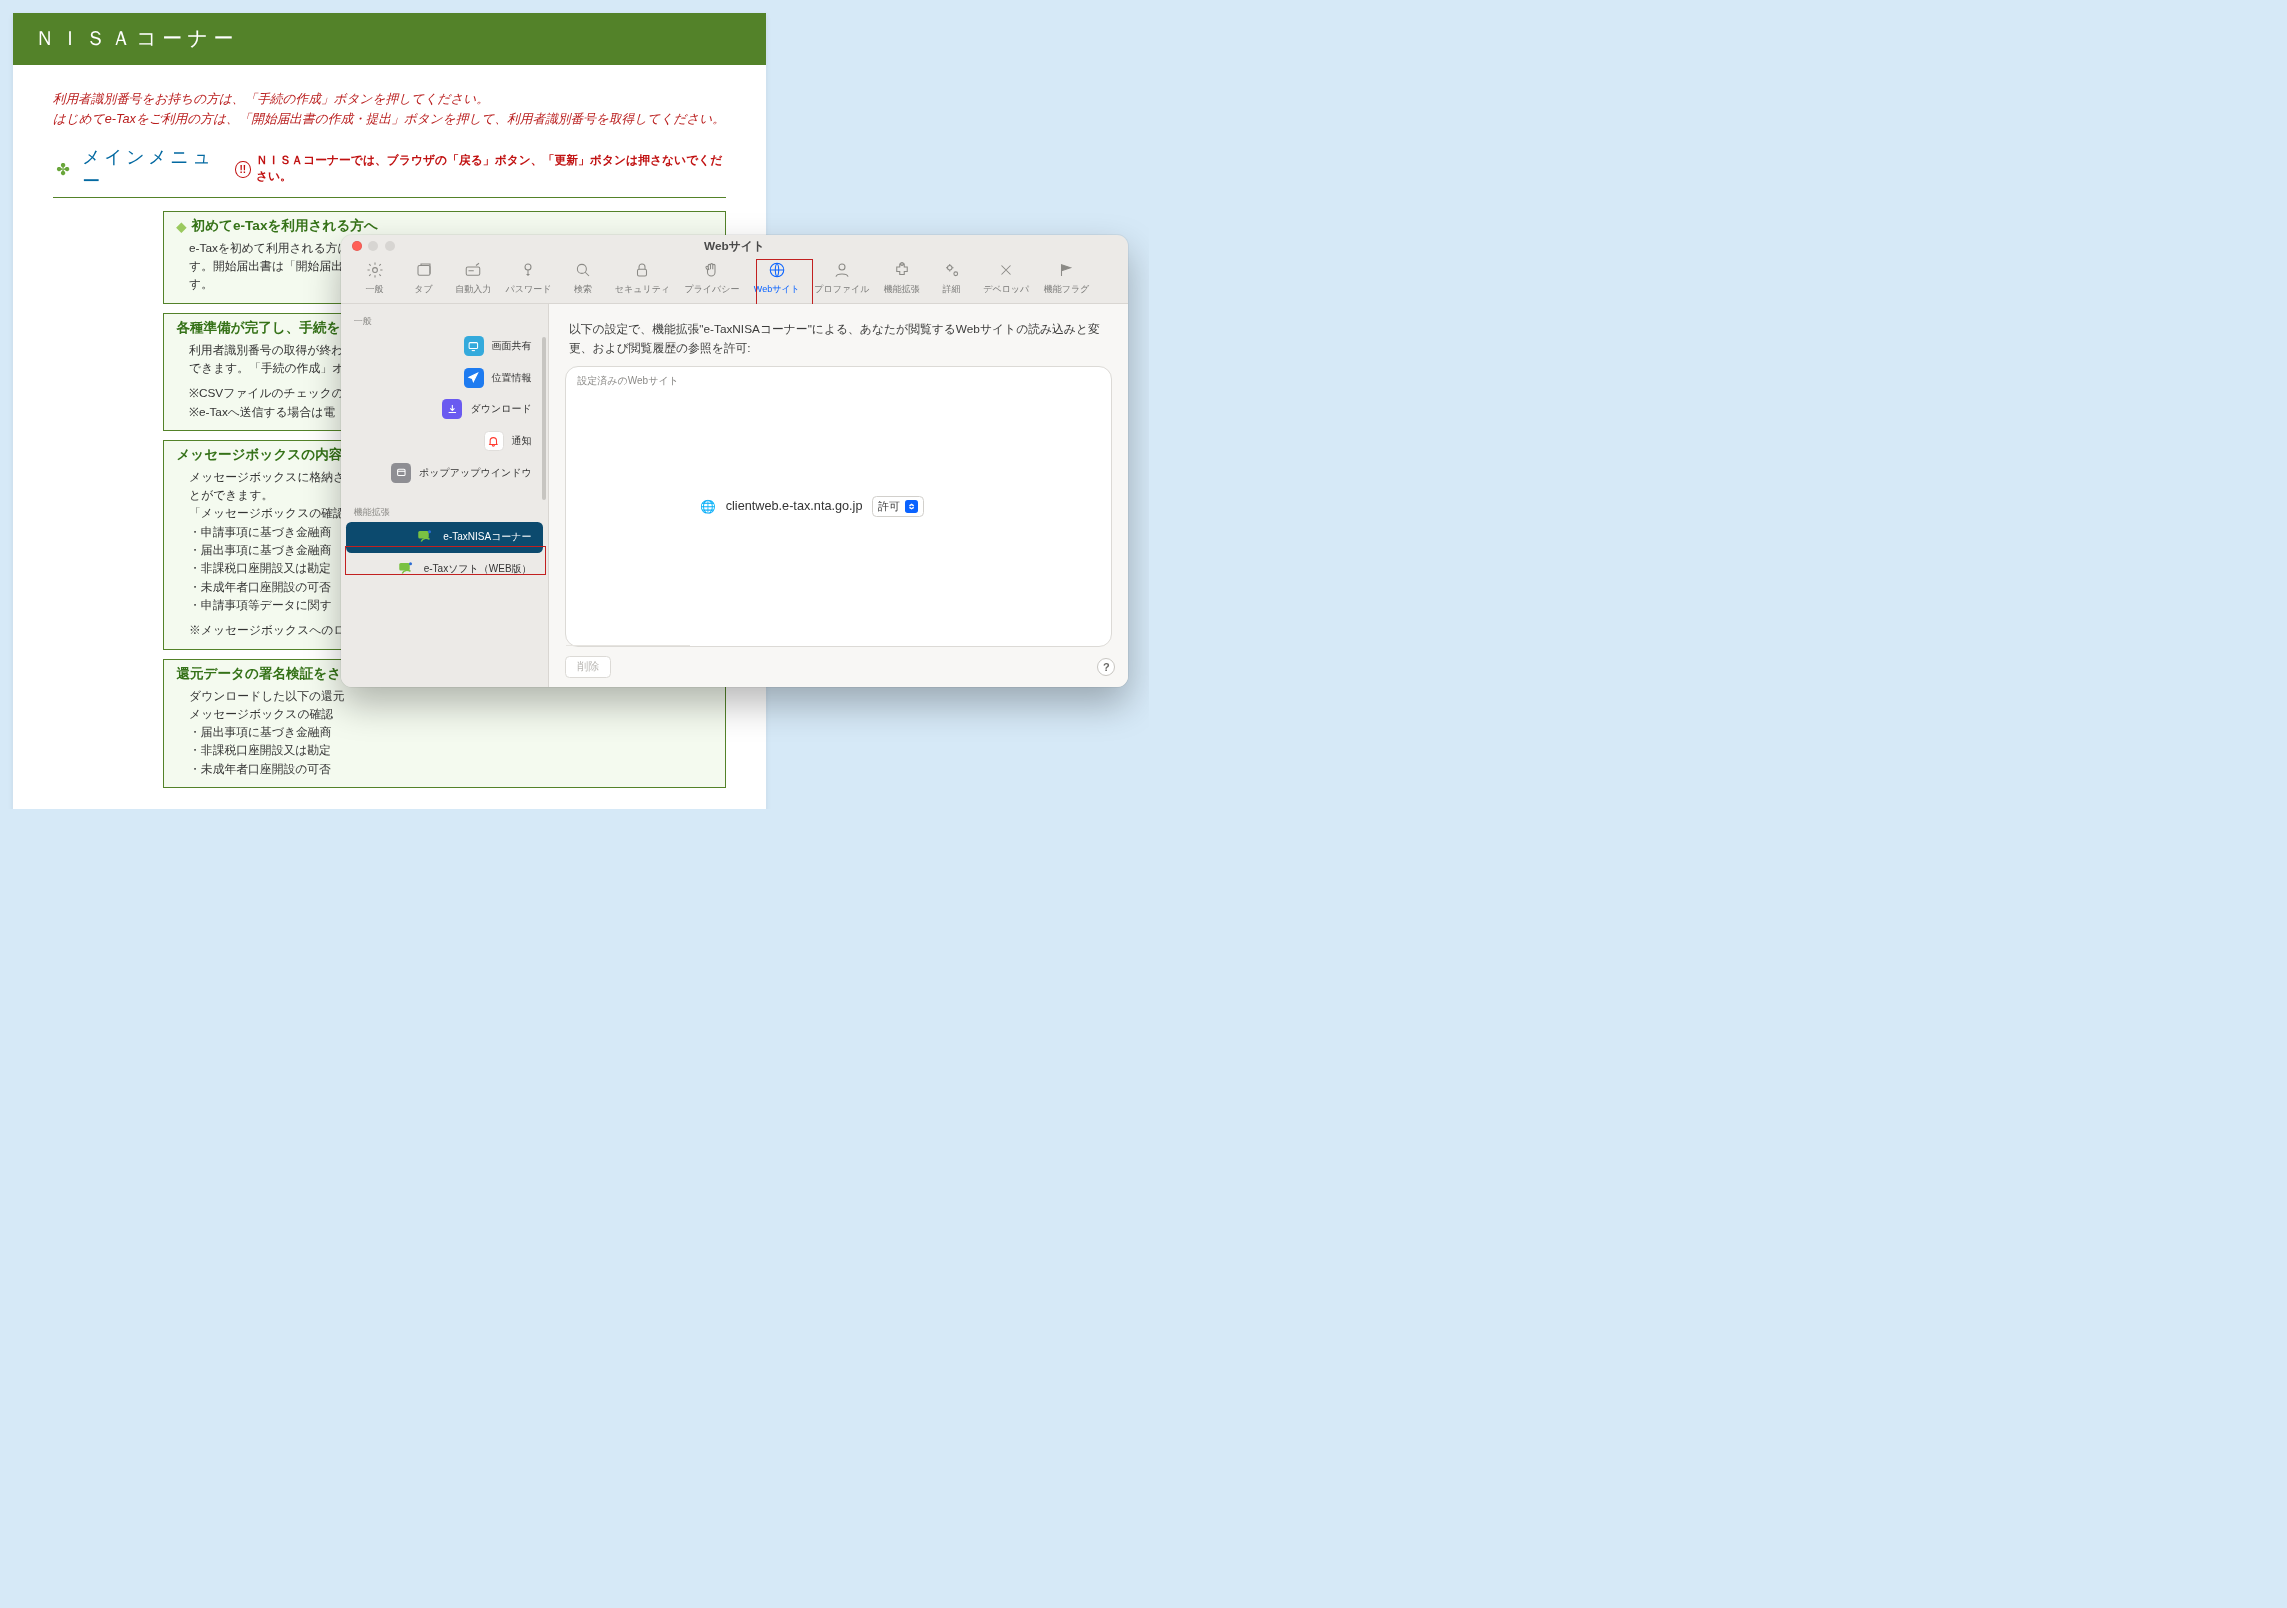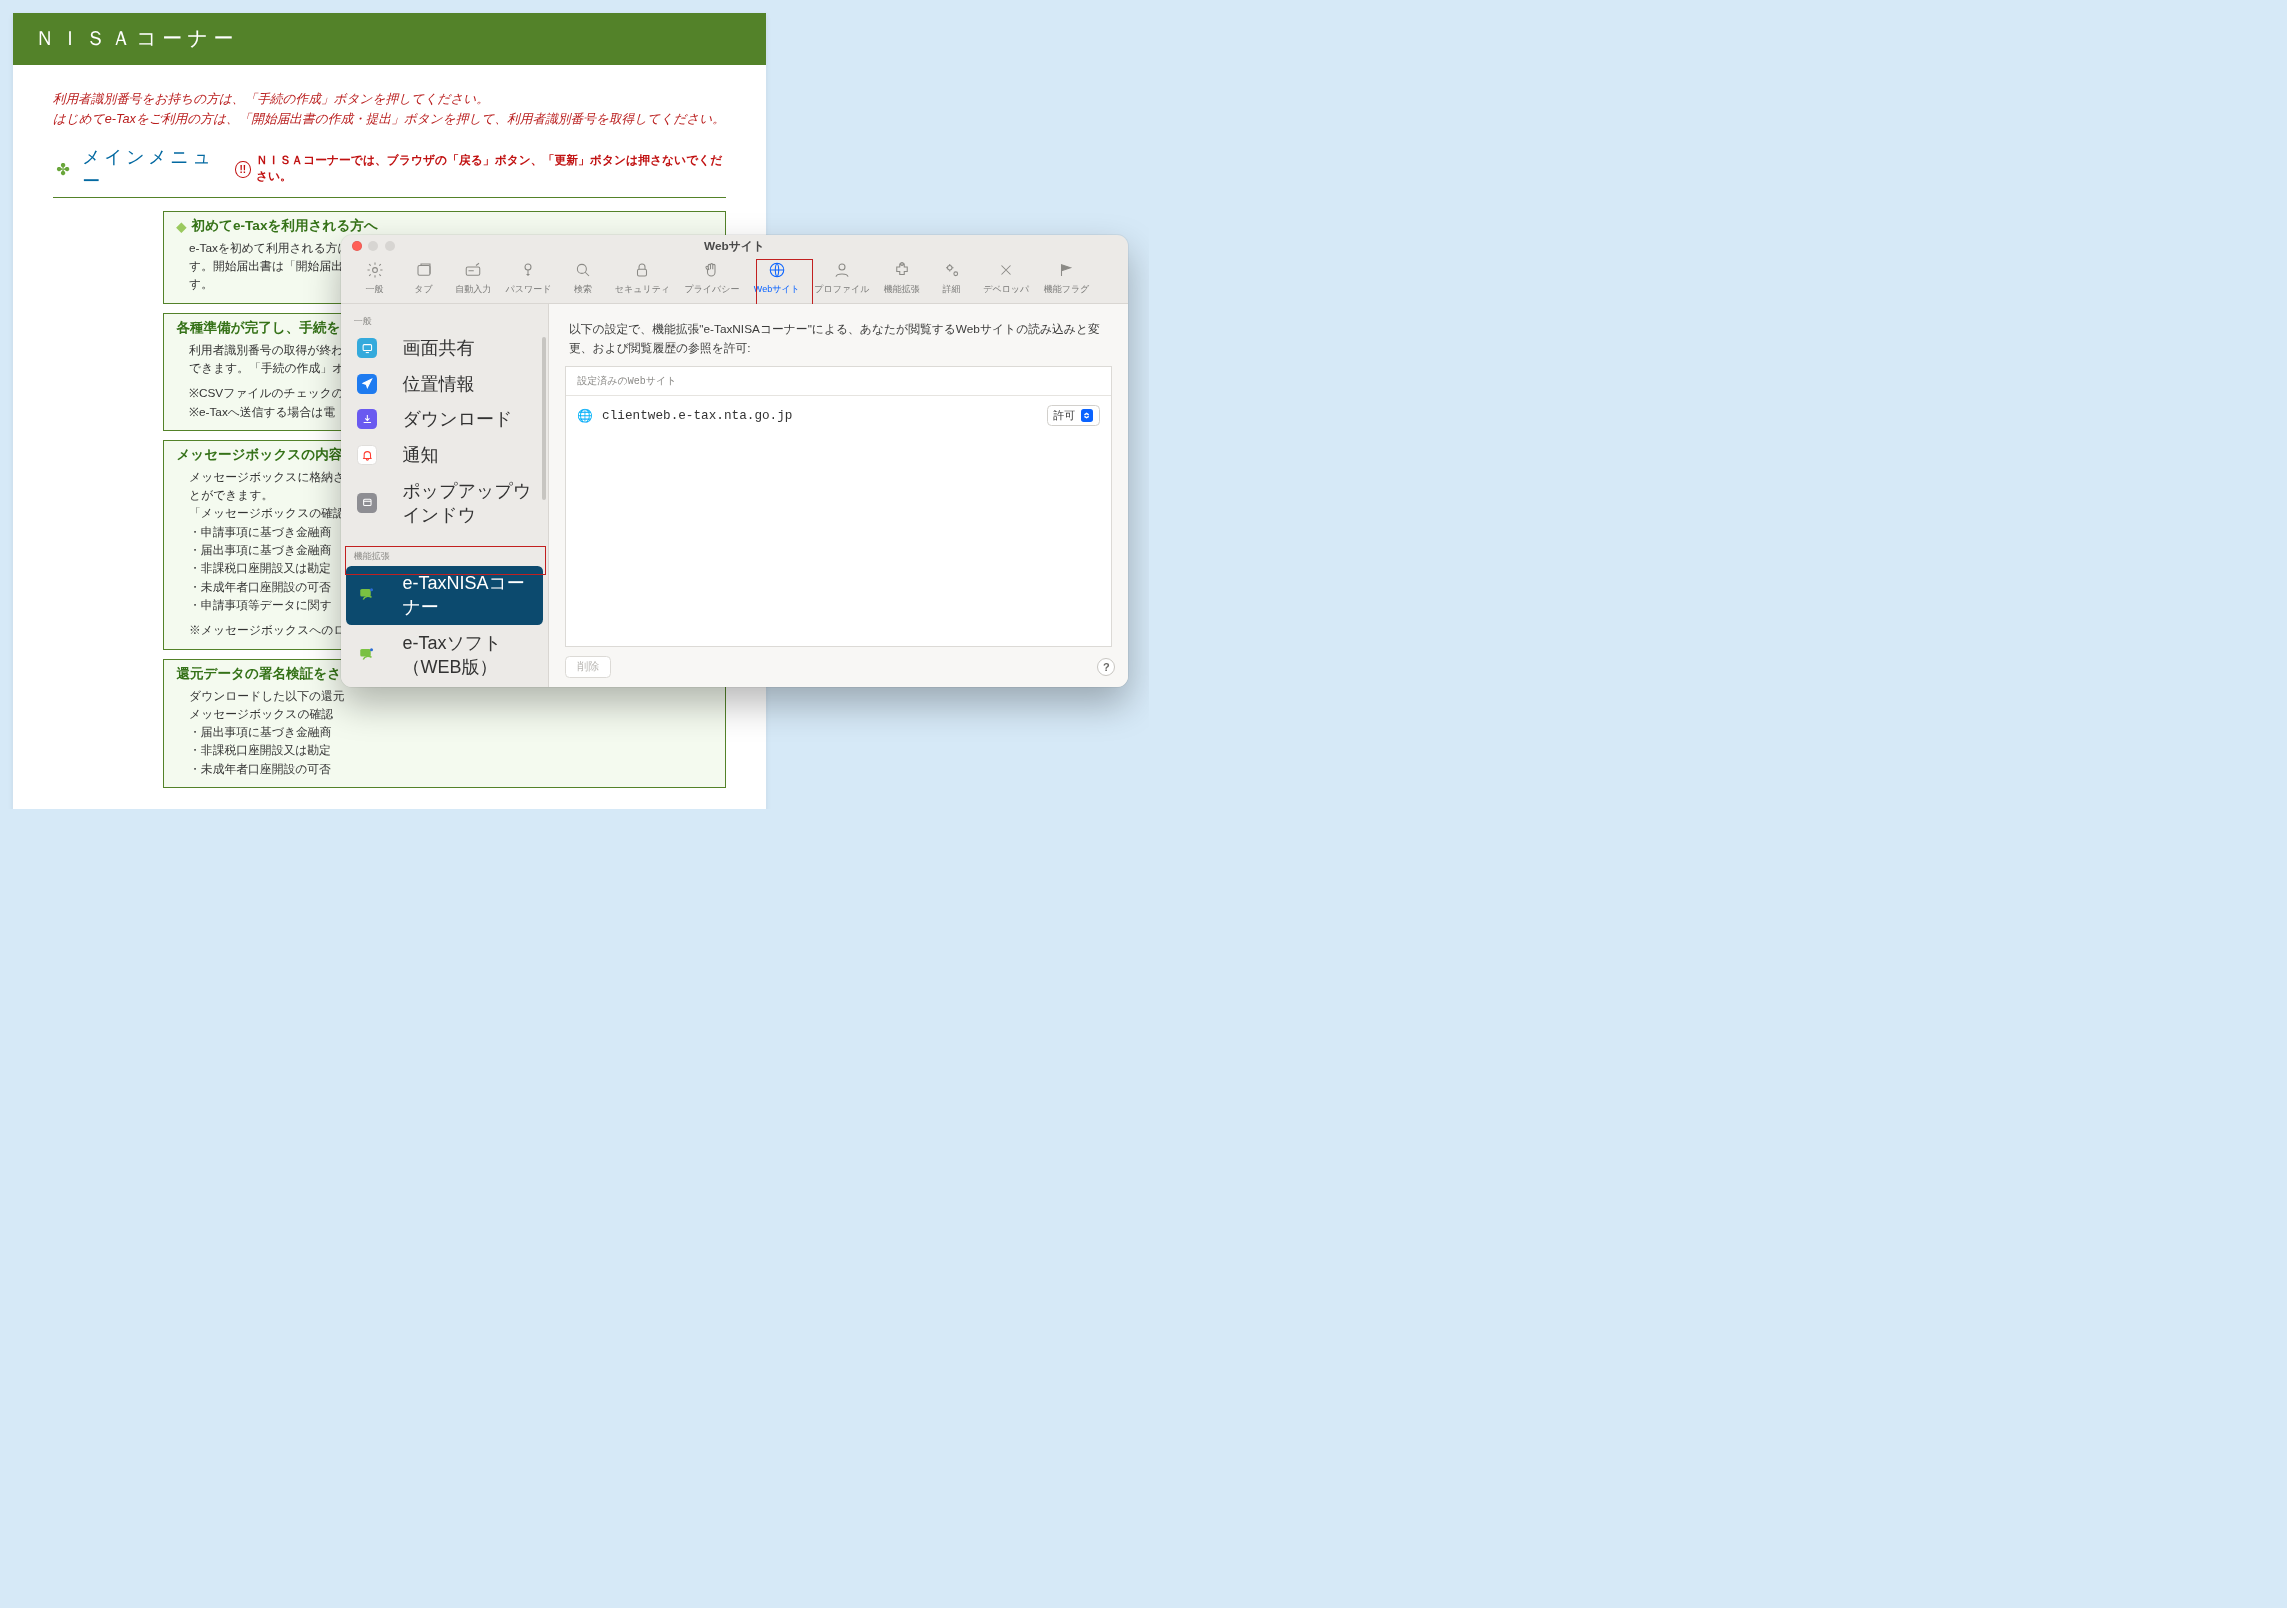--- a/index.html
+++ b/index.html
@@ -158,23 +158,23 @@
   .win-body { flex:1; display:flex; overflow:hidden; }
   .sidebar {
     width: 208px;
     background:#eceae7;
     border-right:0.9px solid #d9d6d2;
     padding:5.4px 0;
     position:relative;
   }
   .sb-section-label { font-size:9px; color:#8b8a86; padding:1.8px 12.7px; margin-top:3.6px;}
   .sb-item {
-    display:flex; align-items:center; gap:25px;
+    display:flex; align-items:center; gap:8px;
     padding: 5.4px 11px; margin:0.9px 5.4px;
-    border-radius:5.4px; font-size:18px; color:#333;
+    border-radius:5.4px; font-size:10px; color:#333;justify-content:flex-end;
   }
   .sb-item.selected { background:#0c4a6e; color:#fff; }
   .sb-icon {
     width:20px;height:20px;border-radius:4.5px;
     display:flex;align-items:center;justify-content:center;
     color:#fff;font-size:11.8px;flex-shrink:0;
   }
   .sb-icon svg{width:12.7px;height:12.7px;stroke:#fff;fill:none;stroke-width:2;}
   .scrollbar-stub{
     position:absolute; right:1.8px; top:33px; width:4.5px; height:163px;
@@ -195,24 +195,24 @@
     flex:1; background:#f8f7f5; position:relative;
     display:flex; flex-direction:column;
   }
   .desc {
     padding:16.3px 20px 9px 20px;
     font-size:11.8px; color:#3b3b3a; line-height:1.55;
   }
   .sites-box {
     margin:0 16.3px;
     border:0.9px solid #dcdad6;
-    border-radius:0;
+    border-radius:13px;
     background:#fff;
     flex:1;
-    display:flex; flex-direction:column;font-family:Liberation Mono, monospace;
+    display:flex; flex-direction:row;
   }
   .sites-header{
     font-size:10px;color:#8a8986;
     padding:7.2px 11px;
     border-bottom:0.9px solid #e6e4e0;
   }
   .site-row{
     display:flex;align-items:center;gap:9px;
     padding:9px 11px;font-size:12.7px;color:#333;
   }

